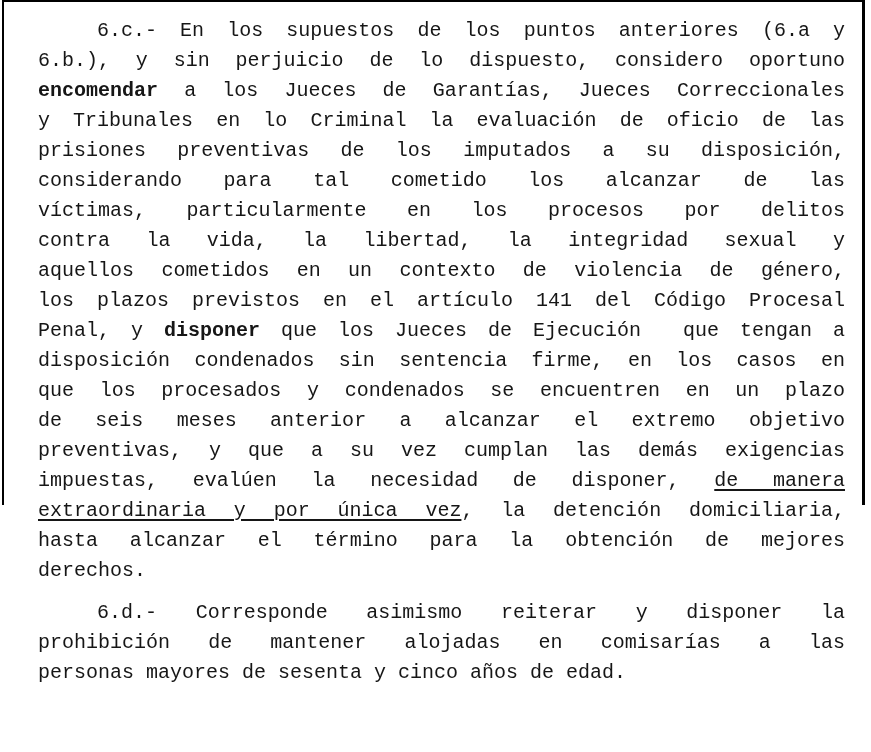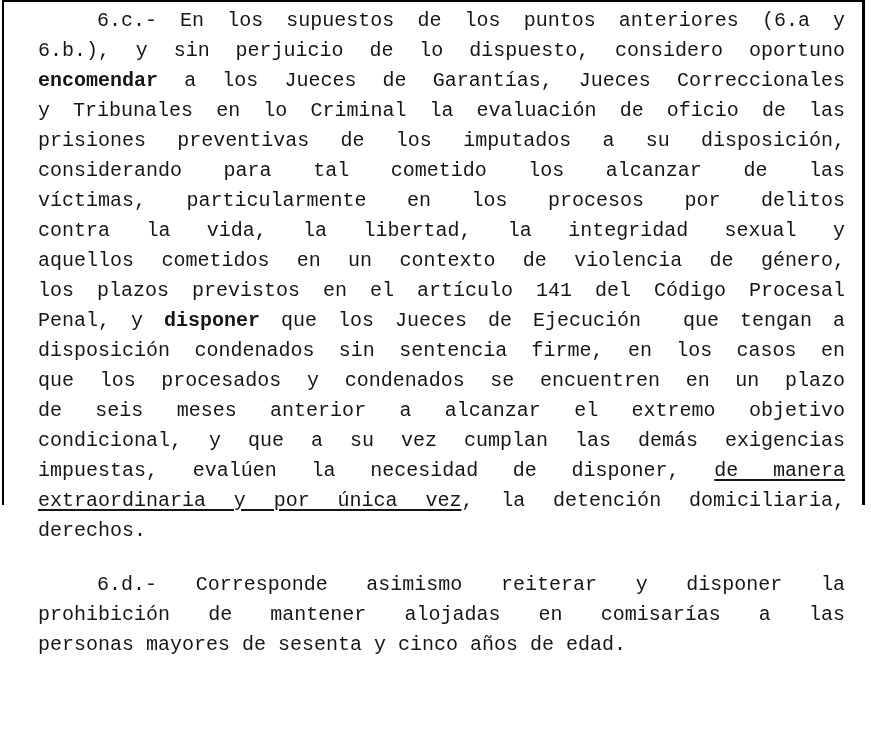--- a/index.html
+++ b/index.html
@@ -22,24 +22,24 @@
     box-sizing: border-box;
     border-left: 2px solid #000000;
     border-top: 2px solid #000000;
     border-right: 3px solid #000000;
     border-bottom: none;
     pointer-events: none;
   }
   .doc {
     position: absolute;
     left: 38px;
-    top: 6px;
+    top: 16px;
     width: 807px;
   }
-  .paragraph + .paragraph { margin-top: 24px; }
+  .paragraph + .paragraph { margin-top: 12px; }
   .line {
     height: 30px;
     line-height: 30px;
     text-align: justify;
     text-align-last: justify;
     text-justify: inter-word;
     overflow: hidden;
     white-space: normal;
   }
   .line.left {
@@ -67,23 +67,24 @@
       <div class="line"><span>prisiones preventivas de los imputados a su disposición,</span></div>
       <div class="line"><span>considerando para tal cometido los alcanzar de las</span></div>
       <div class="line"><span>víctimas, particularmente en los procesos por delitos</span></div>
       <div class="line"><span>contra la vida, la libertad, la integridad sexual y</span></div>
       <div class="line"><span>aquellos cometidos en un contexto de violencia de género,</span></div>
       <div class="line"><span>los plazos previstos en el artículo 141 del Código Procesal</span></div>
       <div class="line"><span>Penal, y </span><span class="seg-bold">disponer</span><span> que los Jueces de Ejecución&nbsp; que tengan a</span></div>
       <div class="line"><span>disposición condenados sin sentencia firme, en los casos en</span></div>
       <div class="line"><span>que los procesados y condenados se encuentren en un plazo</span></div>
       <div class="line"><span>de seis meses anterior a alcanzar el extremo objetivo</span></div>
-      <div class="line"><span>condicional, y que a su vez cumplan las demás exigencias</span></div>
+      <div class="line"><span>preventivas, y que a su vez cumplan las demás exigencias</span></div>
       <div class="line"><span>impuestas, evalúen la necesidad de disponer, </span><span class="seg-underline">de manera</span></div>
       <div class="line"><span class="seg-underline">extraordinaria y por única vez</span><span>, la detención domiciliaria,</span></div>
+      <div class="line"><span>hasta alcanzar el término para la obtención de mejores</span></div>
       <div class="line left"><span>derechos.</span></div>
     </div>
     <div class="paragraph">
       <div class="line indent"><span>6.d.- Corresponde asimismo reiterar y disponer la</span></div>
       <div class="line"><span>prohibición de mantener alojadas en comisarías a las</span></div>
       <div class="line left"><span>personas mayores de sesenta y cinco años de edad.</span></div>
     </div>
   </div>
 
 </body></html>

